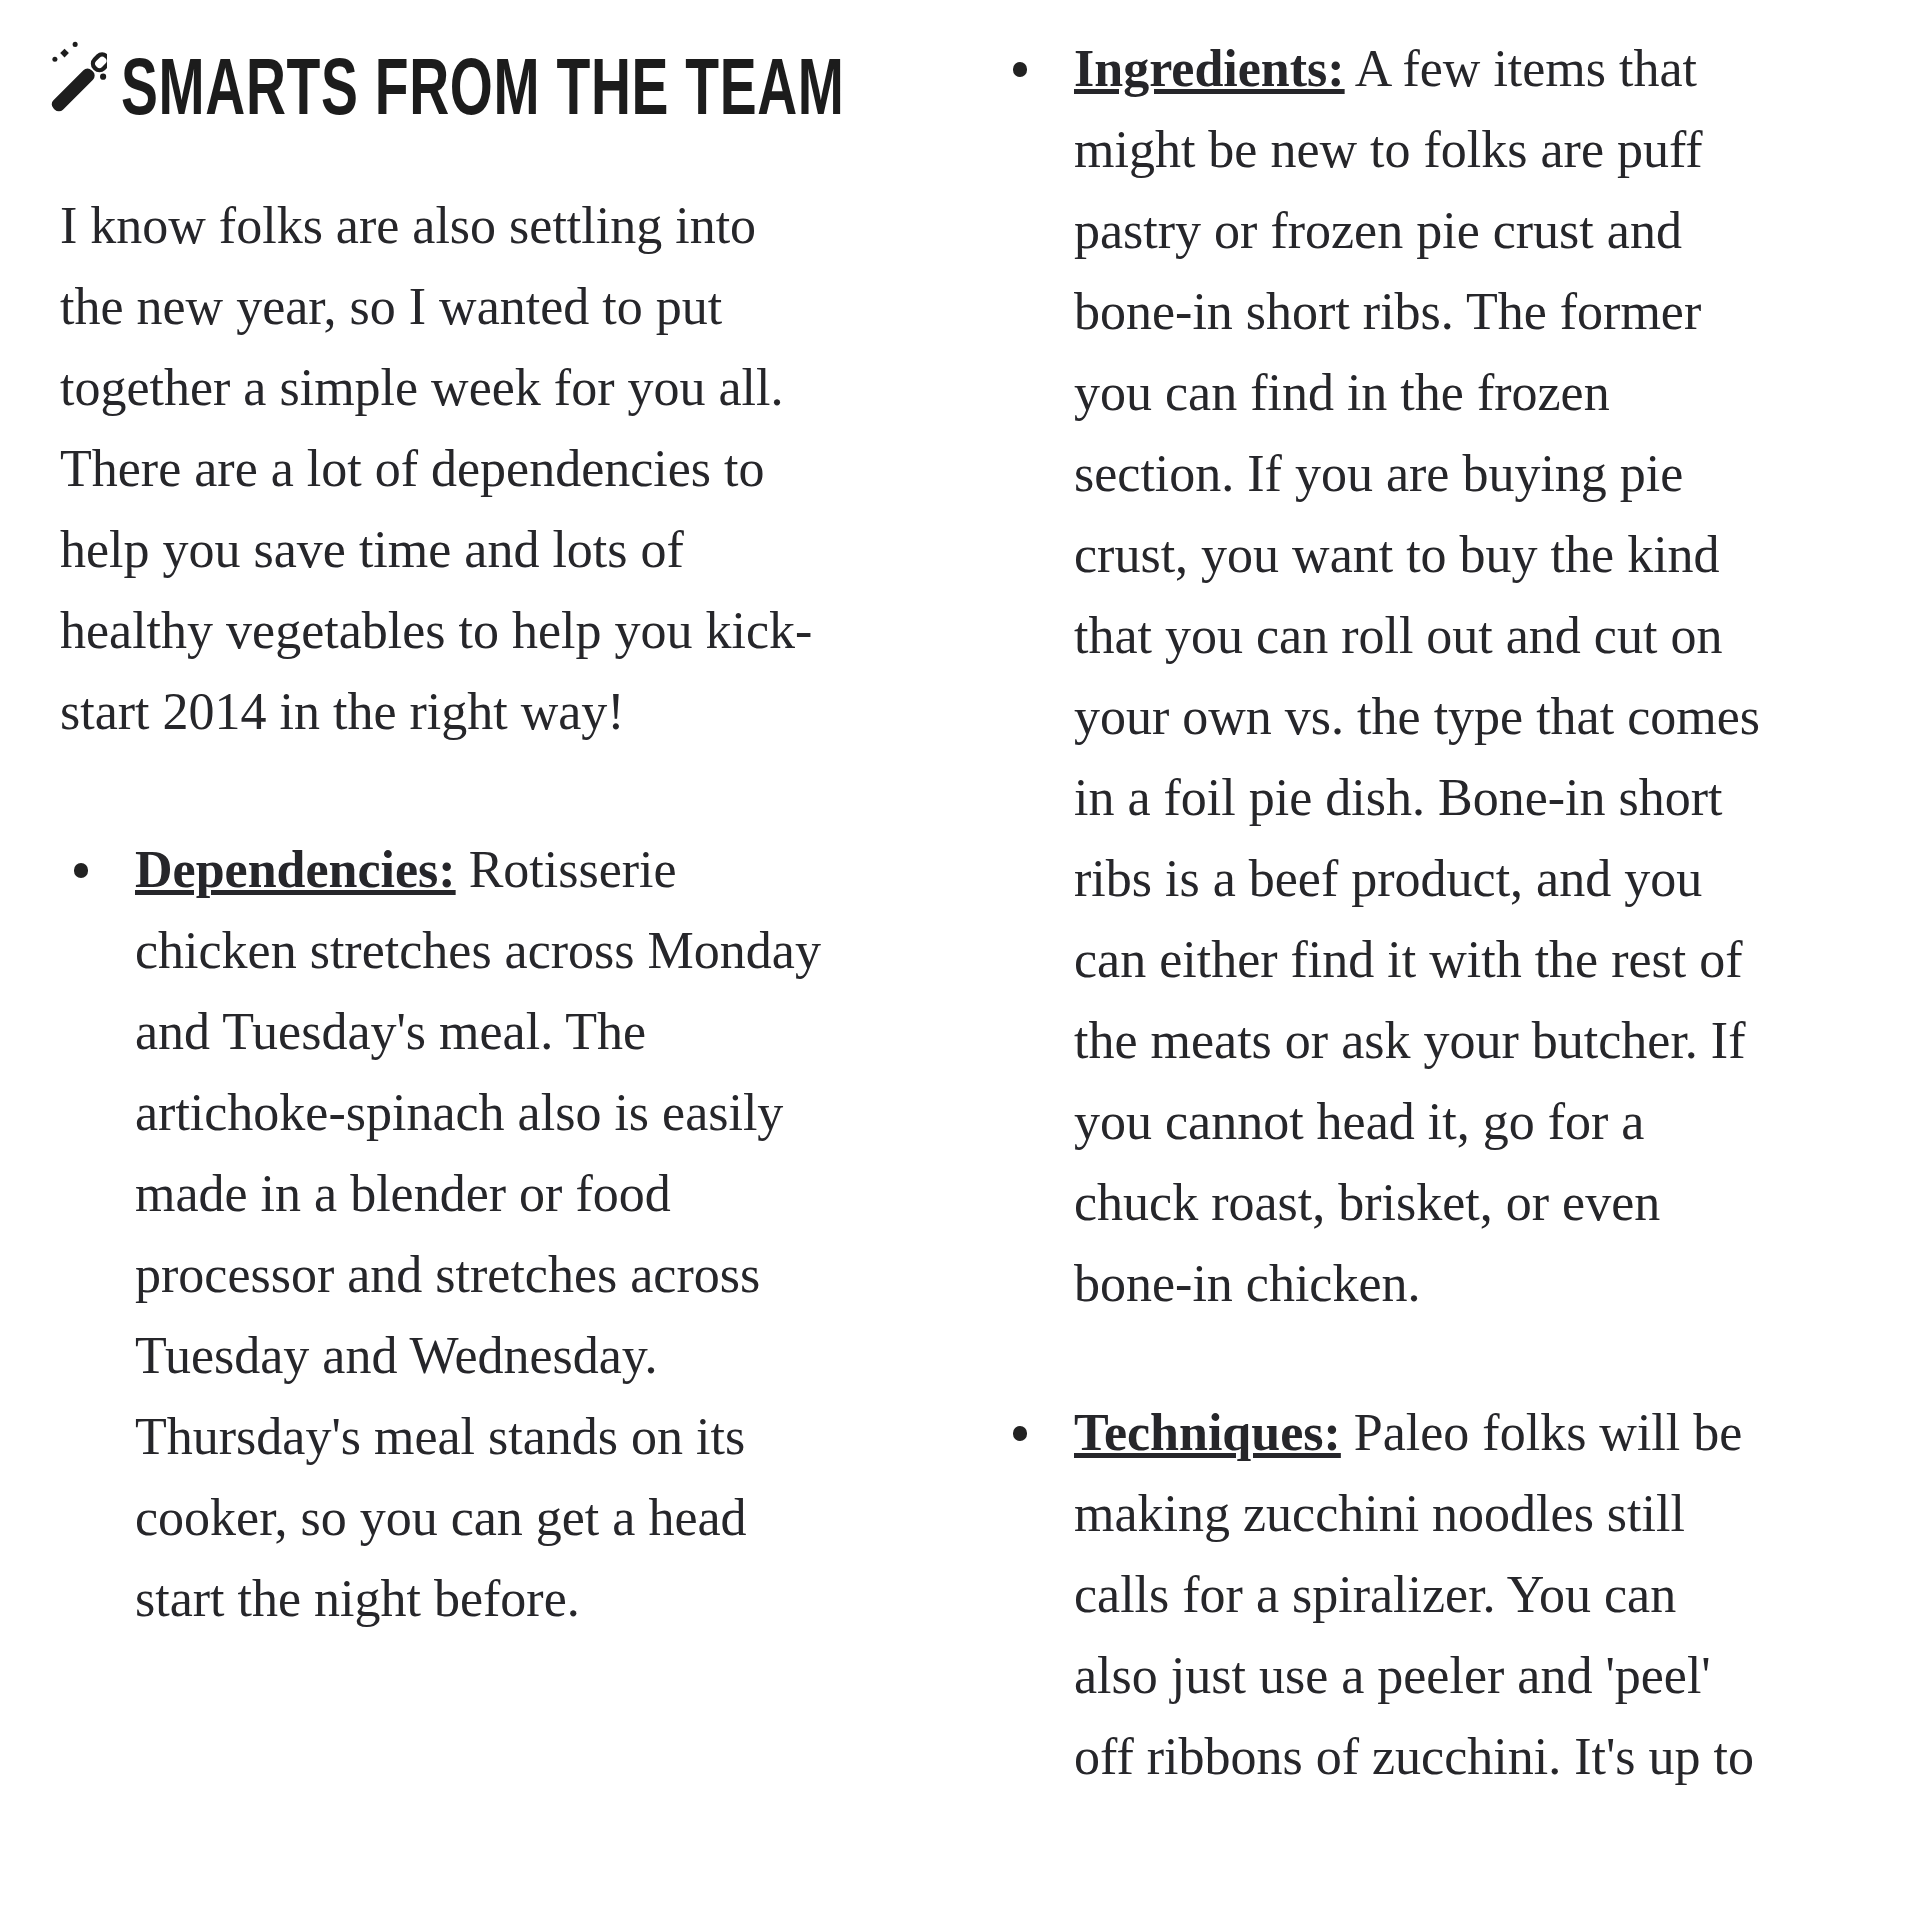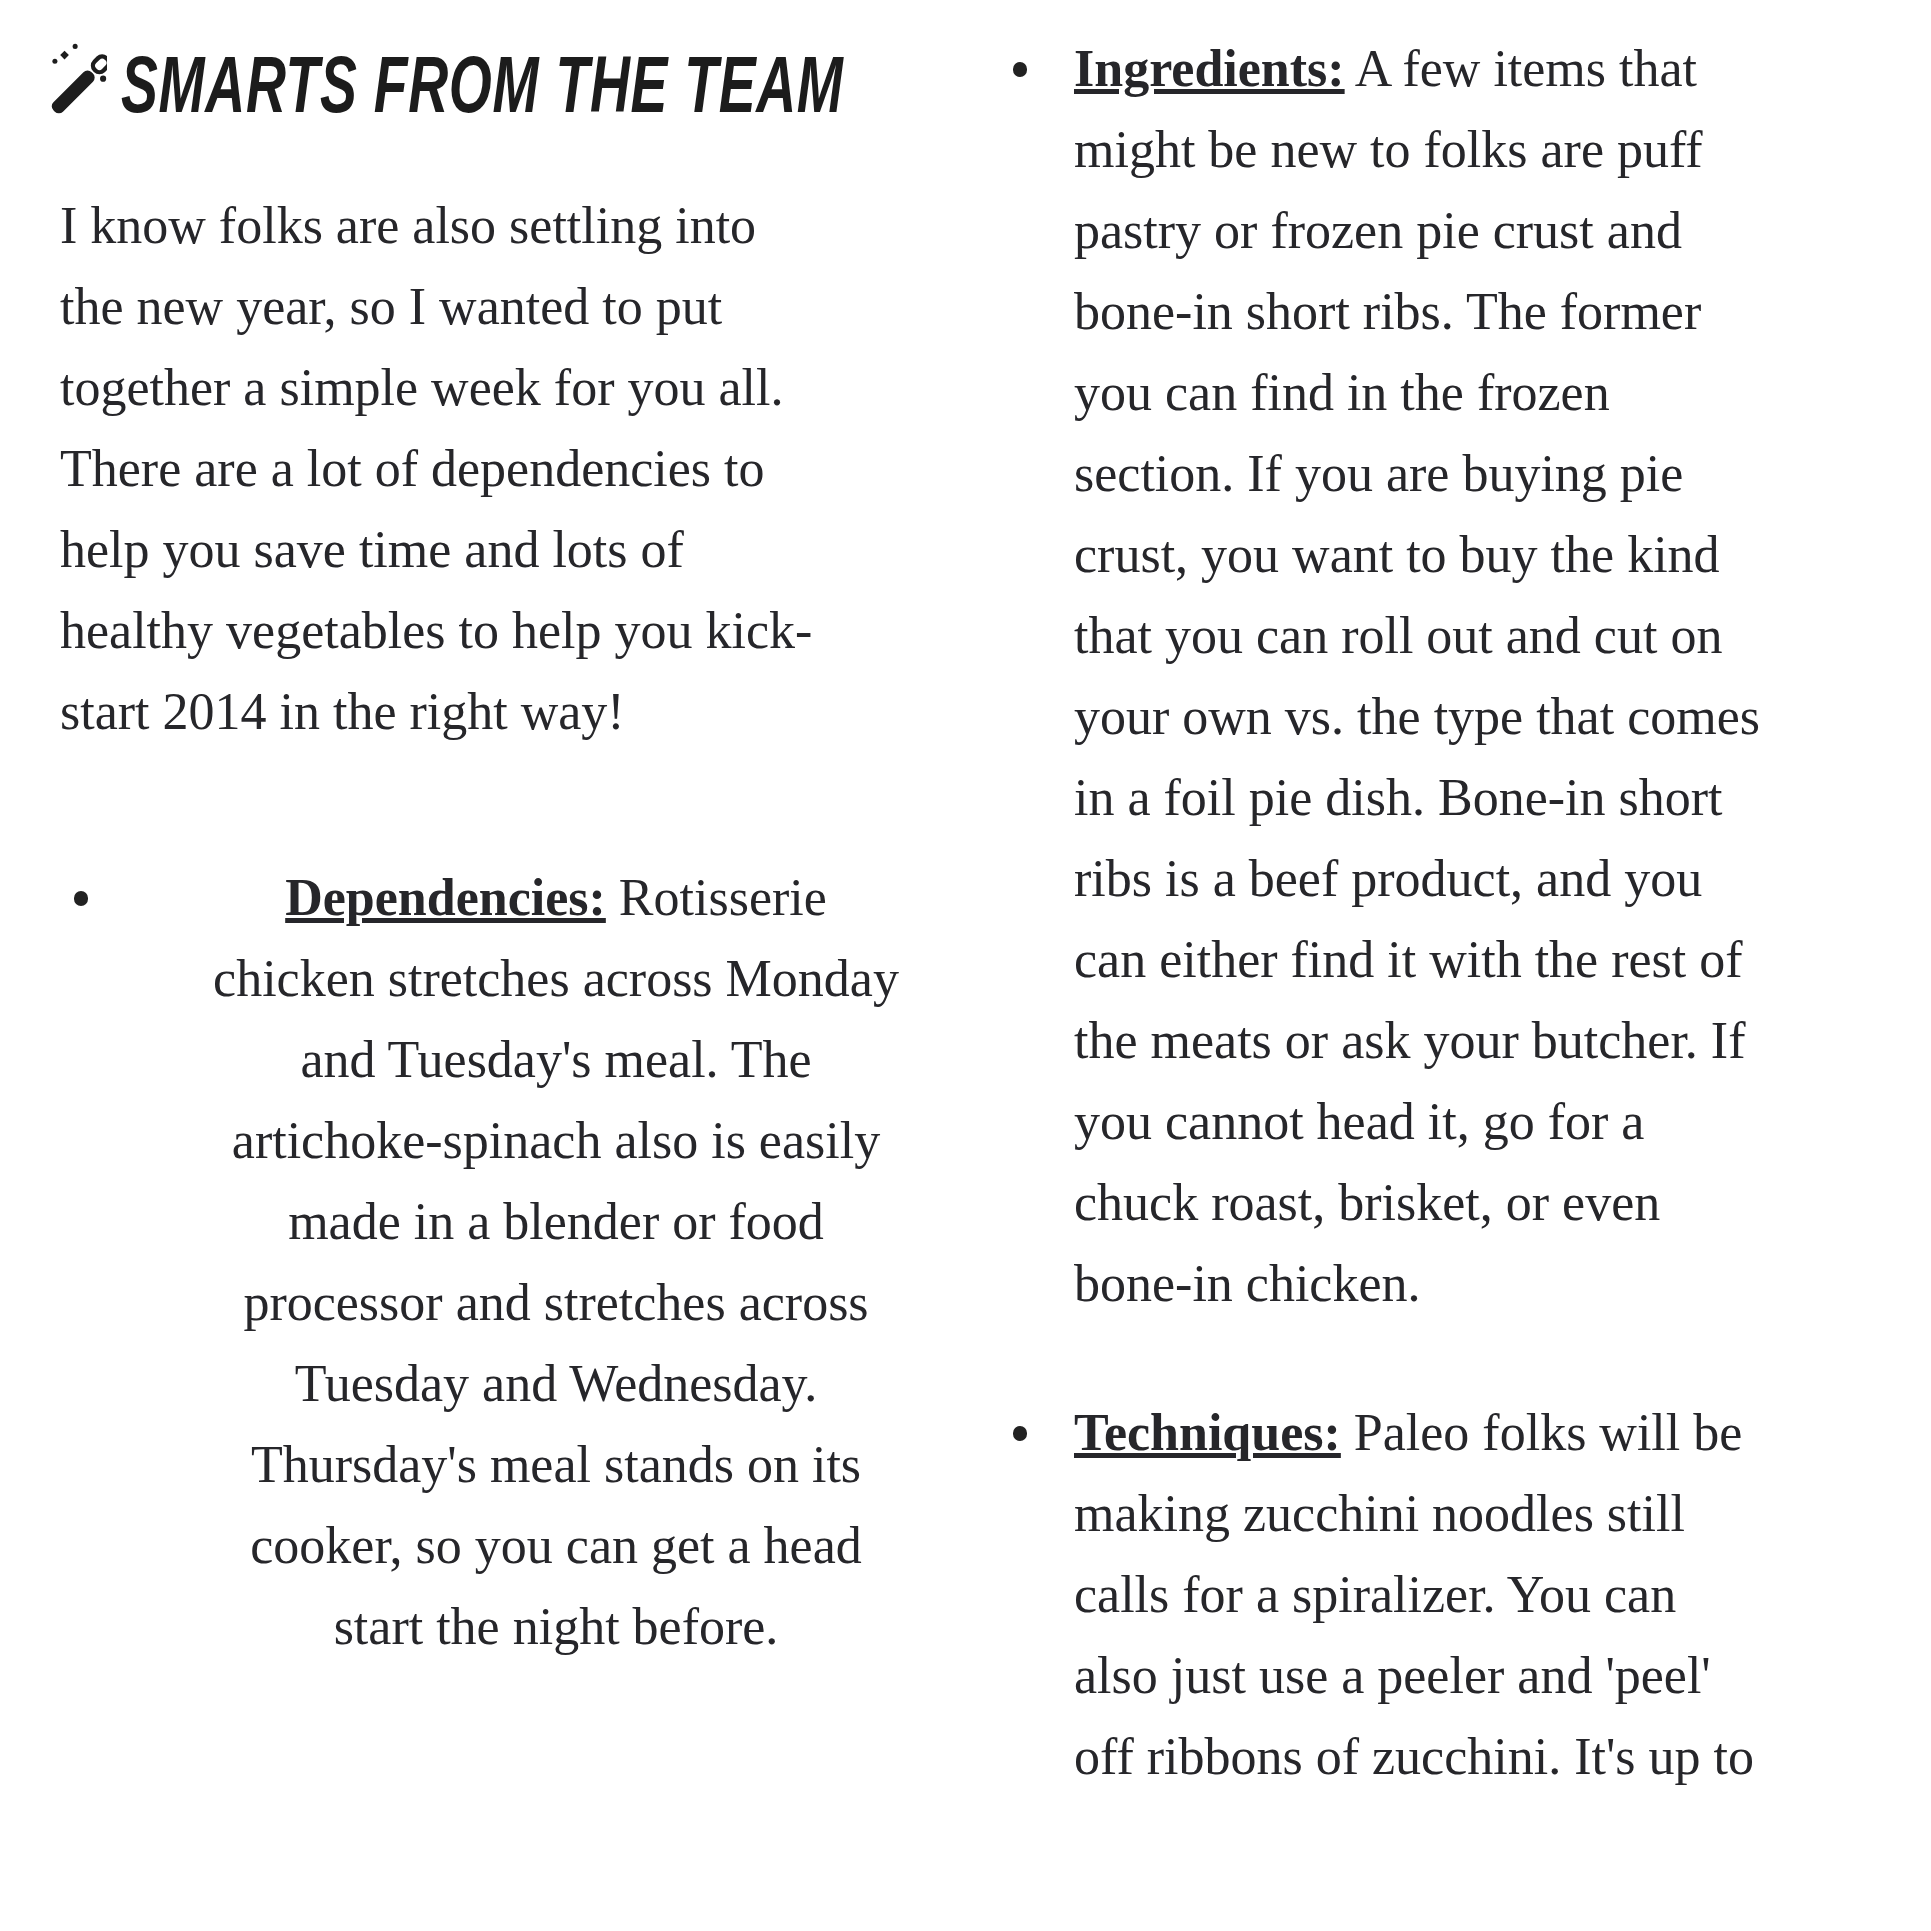--- a/index.html
+++ b/index.html
@@ -11,23 +11,22 @@
     overflow: hidden;
     font-family: "Liberation Serif", serif;
     color: #26262a;
   }
   
   .header {
     position: absolute;
     left: 51px;
     top: 41px;
     display: flex;
-    align-items: flex-end;
+    align-items: flex-start;
     height: 83px;
-    font-style: italic;
   }
   .wand-icon {
     width: 56px;
     height: 81px;
     flex: 0 0 auto;
   }
   .title {
     display: inline-block;
     margin-left: 13.5px;
     margin-top: 5.8px;
@@ -49,23 +48,22 @@
   }
   .intro {
     position: absolute;
     left: 60px;
     top: 185px;
     width: 908px;
   }
   .col-left-bullets {
     position: absolute;
     left: 60px;
-    top: 857px;
+    top: 829px;
     width: 917px;
-    text-align: center;
   }
   .col-right {
     position: absolute;
     left: 999px;
     top: 28px;
     width: 917px;
   }
   .bullet-item {
     position: relative;
     padding-left: 75px;

